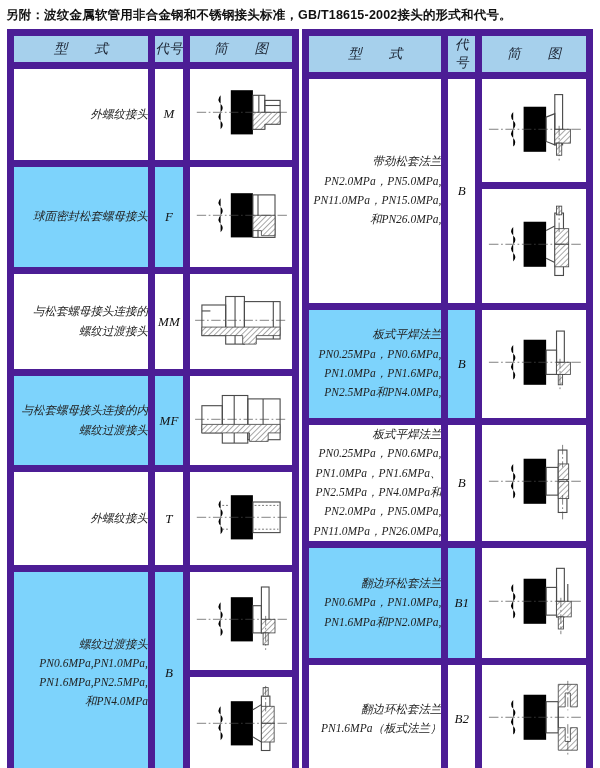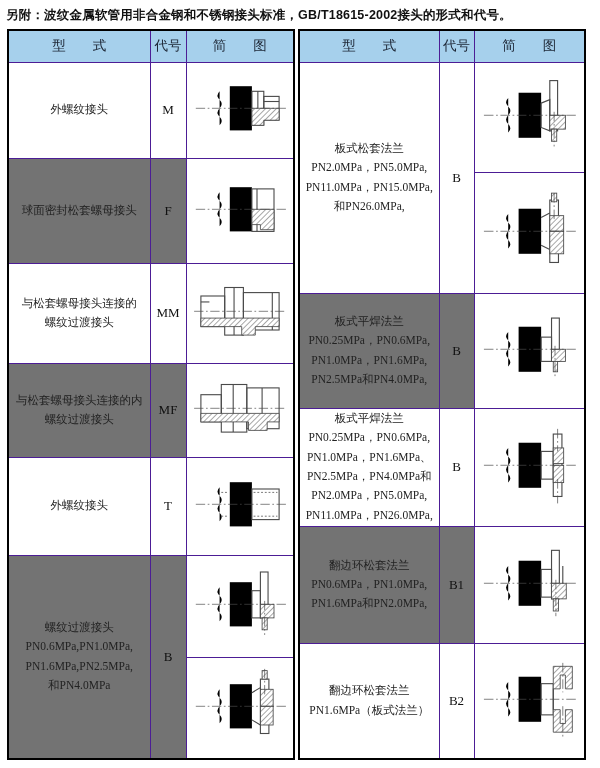--- a/index.html
+++ b/index.html
@@ -2,27 +2,27 @@
 <html><head>
 <meta charset="utf-8">
 <style>
   html,body{margin:0;padding:0;background:#fff;width:600px;}
   .page{width:600px;height:768px;background:#fff;overflow:hidden;
         font-family:"Liberation Serif",serif;color:#1c1c1c;}
   .title{font-family:"Liberation Sans",sans-serif;font-weight:bold;
          font-size:12.5px;padding:7px 6px 4px 6px;color:#111;letter-spacing:0.2px;}
   .tables{display:flex;gap:3px;margin:1px 7px 0 7px;}
   table.half{border-collapse:collapse;table-layout:fixed;border:2px solid #000;}
-  table.half td,table.half th{border:1px solid #4c1d95;padding:0;vertical-align:middle;overflow:hidden;}
+  table.half td,table.half th{border:7px solid #4c1d95;padding:0;vertical-align:middle;overflow:hidden;font-style:italic;}
   th.hd{background:#a6d0ec;font-weight:normal;font-size:13.5px;color:#1b2433;text-align:center;}
-  td.t{font-size:11.5px;line-height:1.68;text-align:center;padding-left:11px;padding-right:2px;
+  td.t{font-size:11.5px;line-height:1.68;text-align:right;padding-left:11px;padding-right:2px;
        white-space:pre;color:#222;}
   td.c{font-size:13px;text-align:center;color:#111;}
   td.d{text-align:center;background:#fff;}
-  .hl{background:#737373;}
+  .hl{background:#7dd3fc;}
   .c-type-l{width:142px}.c-code-l{width:36px}.c-diag-l{width:108px}
   .c-type-r{width:140px}.c-code-r{width:35px}.c-diag-r{width:111px}
   svg.dg{display:block;margin:0 auto;}
   svg.dg .ln{fill:none;stroke:#4a4a4a;stroke-width:1.3;}
   svg.dg .hf{fill:url(#hatch);stroke:#4a4a4a;stroke-width:1;}
   svg.dg .cl{fill:none;stroke:#4a4a4a;stroke-width:0.8;stroke-dasharray:11 3 2 3;}
   svg.dg .dot{fill:none;stroke:#4a4a4a;stroke-width:0.9;stroke-dasharray:2.2 2.2;}
 </style>
 </head>
 <body>
@@ -178,21 +178,21 @@
           <col class="c-diag-r">
         </colgroup>
       <tbody>
           <tr style="height:32px">
         <th class="hd">型　　式</th>
         <th class="hd">代号</th>
         <th class="hd">简　　图</th>
       </tr>
 
       <tr style="height:110px">
-        <td class="t" rowspan="2">板式松套法兰
+        <td class="t" rowspan="2">带劲松套法兰
 PN2.0MPa，PN5.0MPa,
 PN11.0MPa，PN15.0MPa,
 和PN26.0MPa,</td>
         <td class="c" rowspan="2">B</td>
         <td class="d">
           <svg class="dg" viewBox="0 0 120 92" width="104" height="82">
             <use href="#pipe"></use>
             <polygon class="ln" points="74,30 84,26 84,62 74,58"></polygon>
             <rect class="ln" x="84" y="4" width="9" height="58"></rect>
             <rect class="hf" x="84" y="44" width="18" height="16"></rect>

